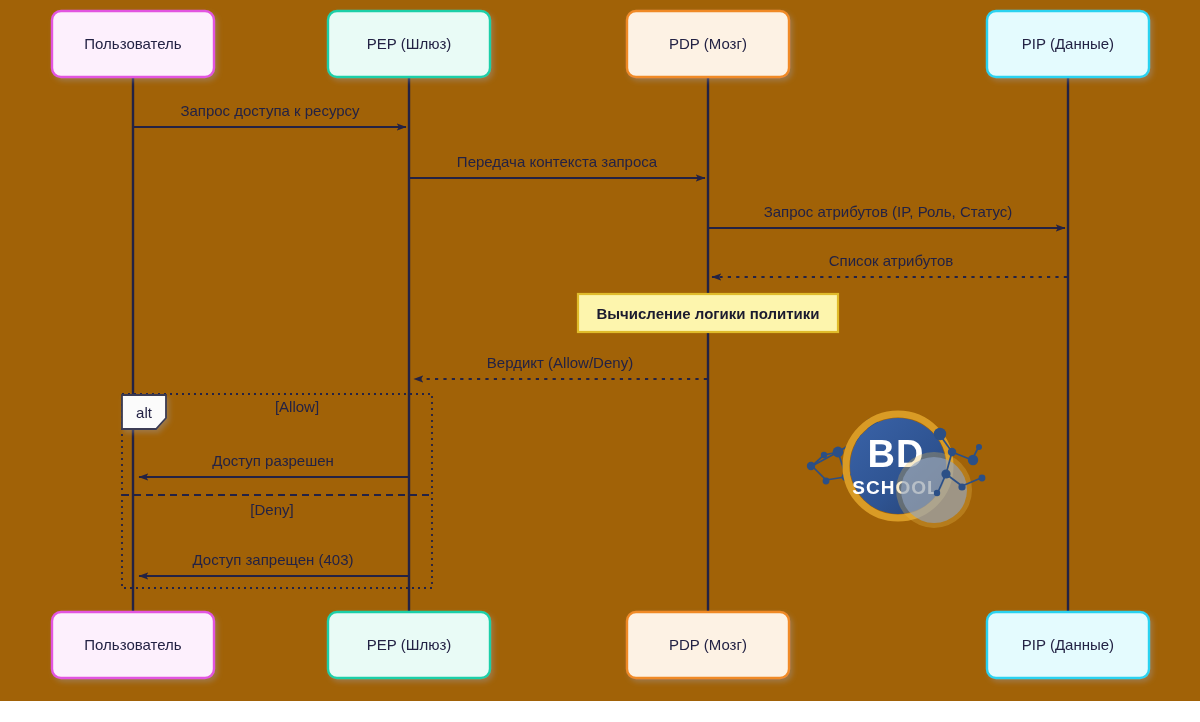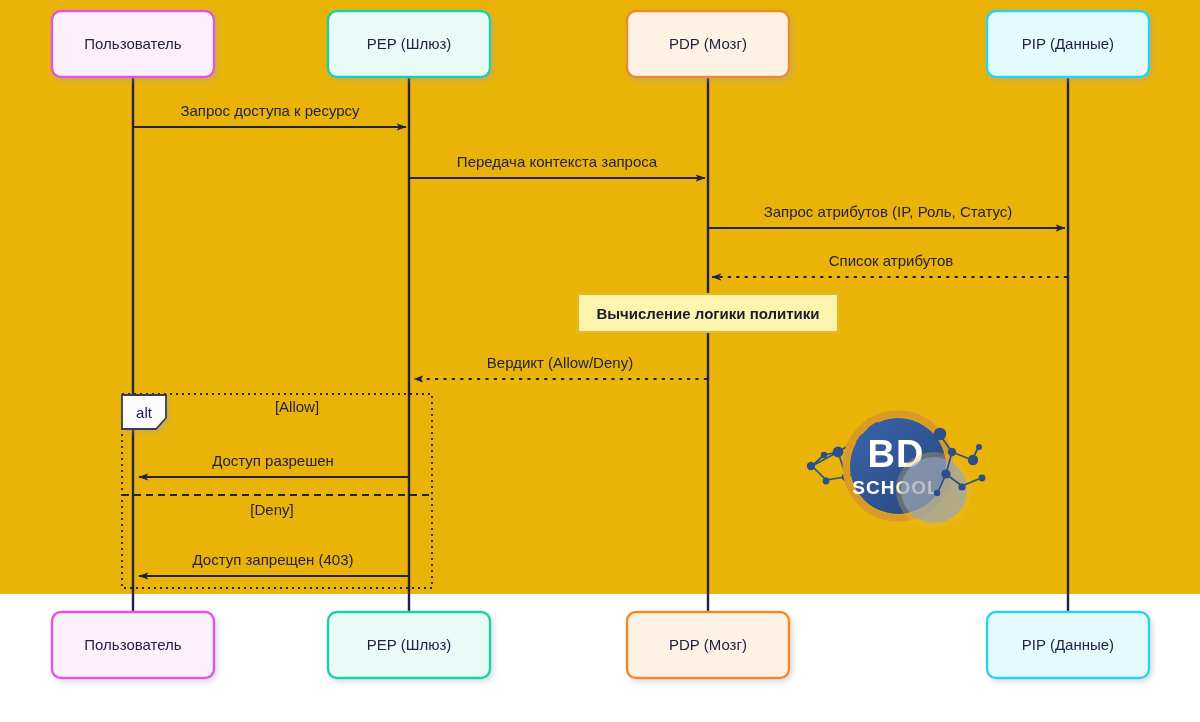--- a/index.html
+++ b/index.html
@@ -9,22 +9,22 @@
   }
   body {
     width: 1200px;
     height: 722px;
     font-family: "Liberation Sans", sans-serif;
     overflow: hidden;
   }
   #diagram-root {
     position: relative;
     width: 1200px;
-    height: 594px;
-    background: #eab308;
+    height: 701px;
+    background: #a16207;
   }
   svg#seq {
     display: block;
     width: 1200px;
     height: 722px;
   }
   .lifeline {
     stroke: #232244;
     stroke-width: 2.4;
   }

